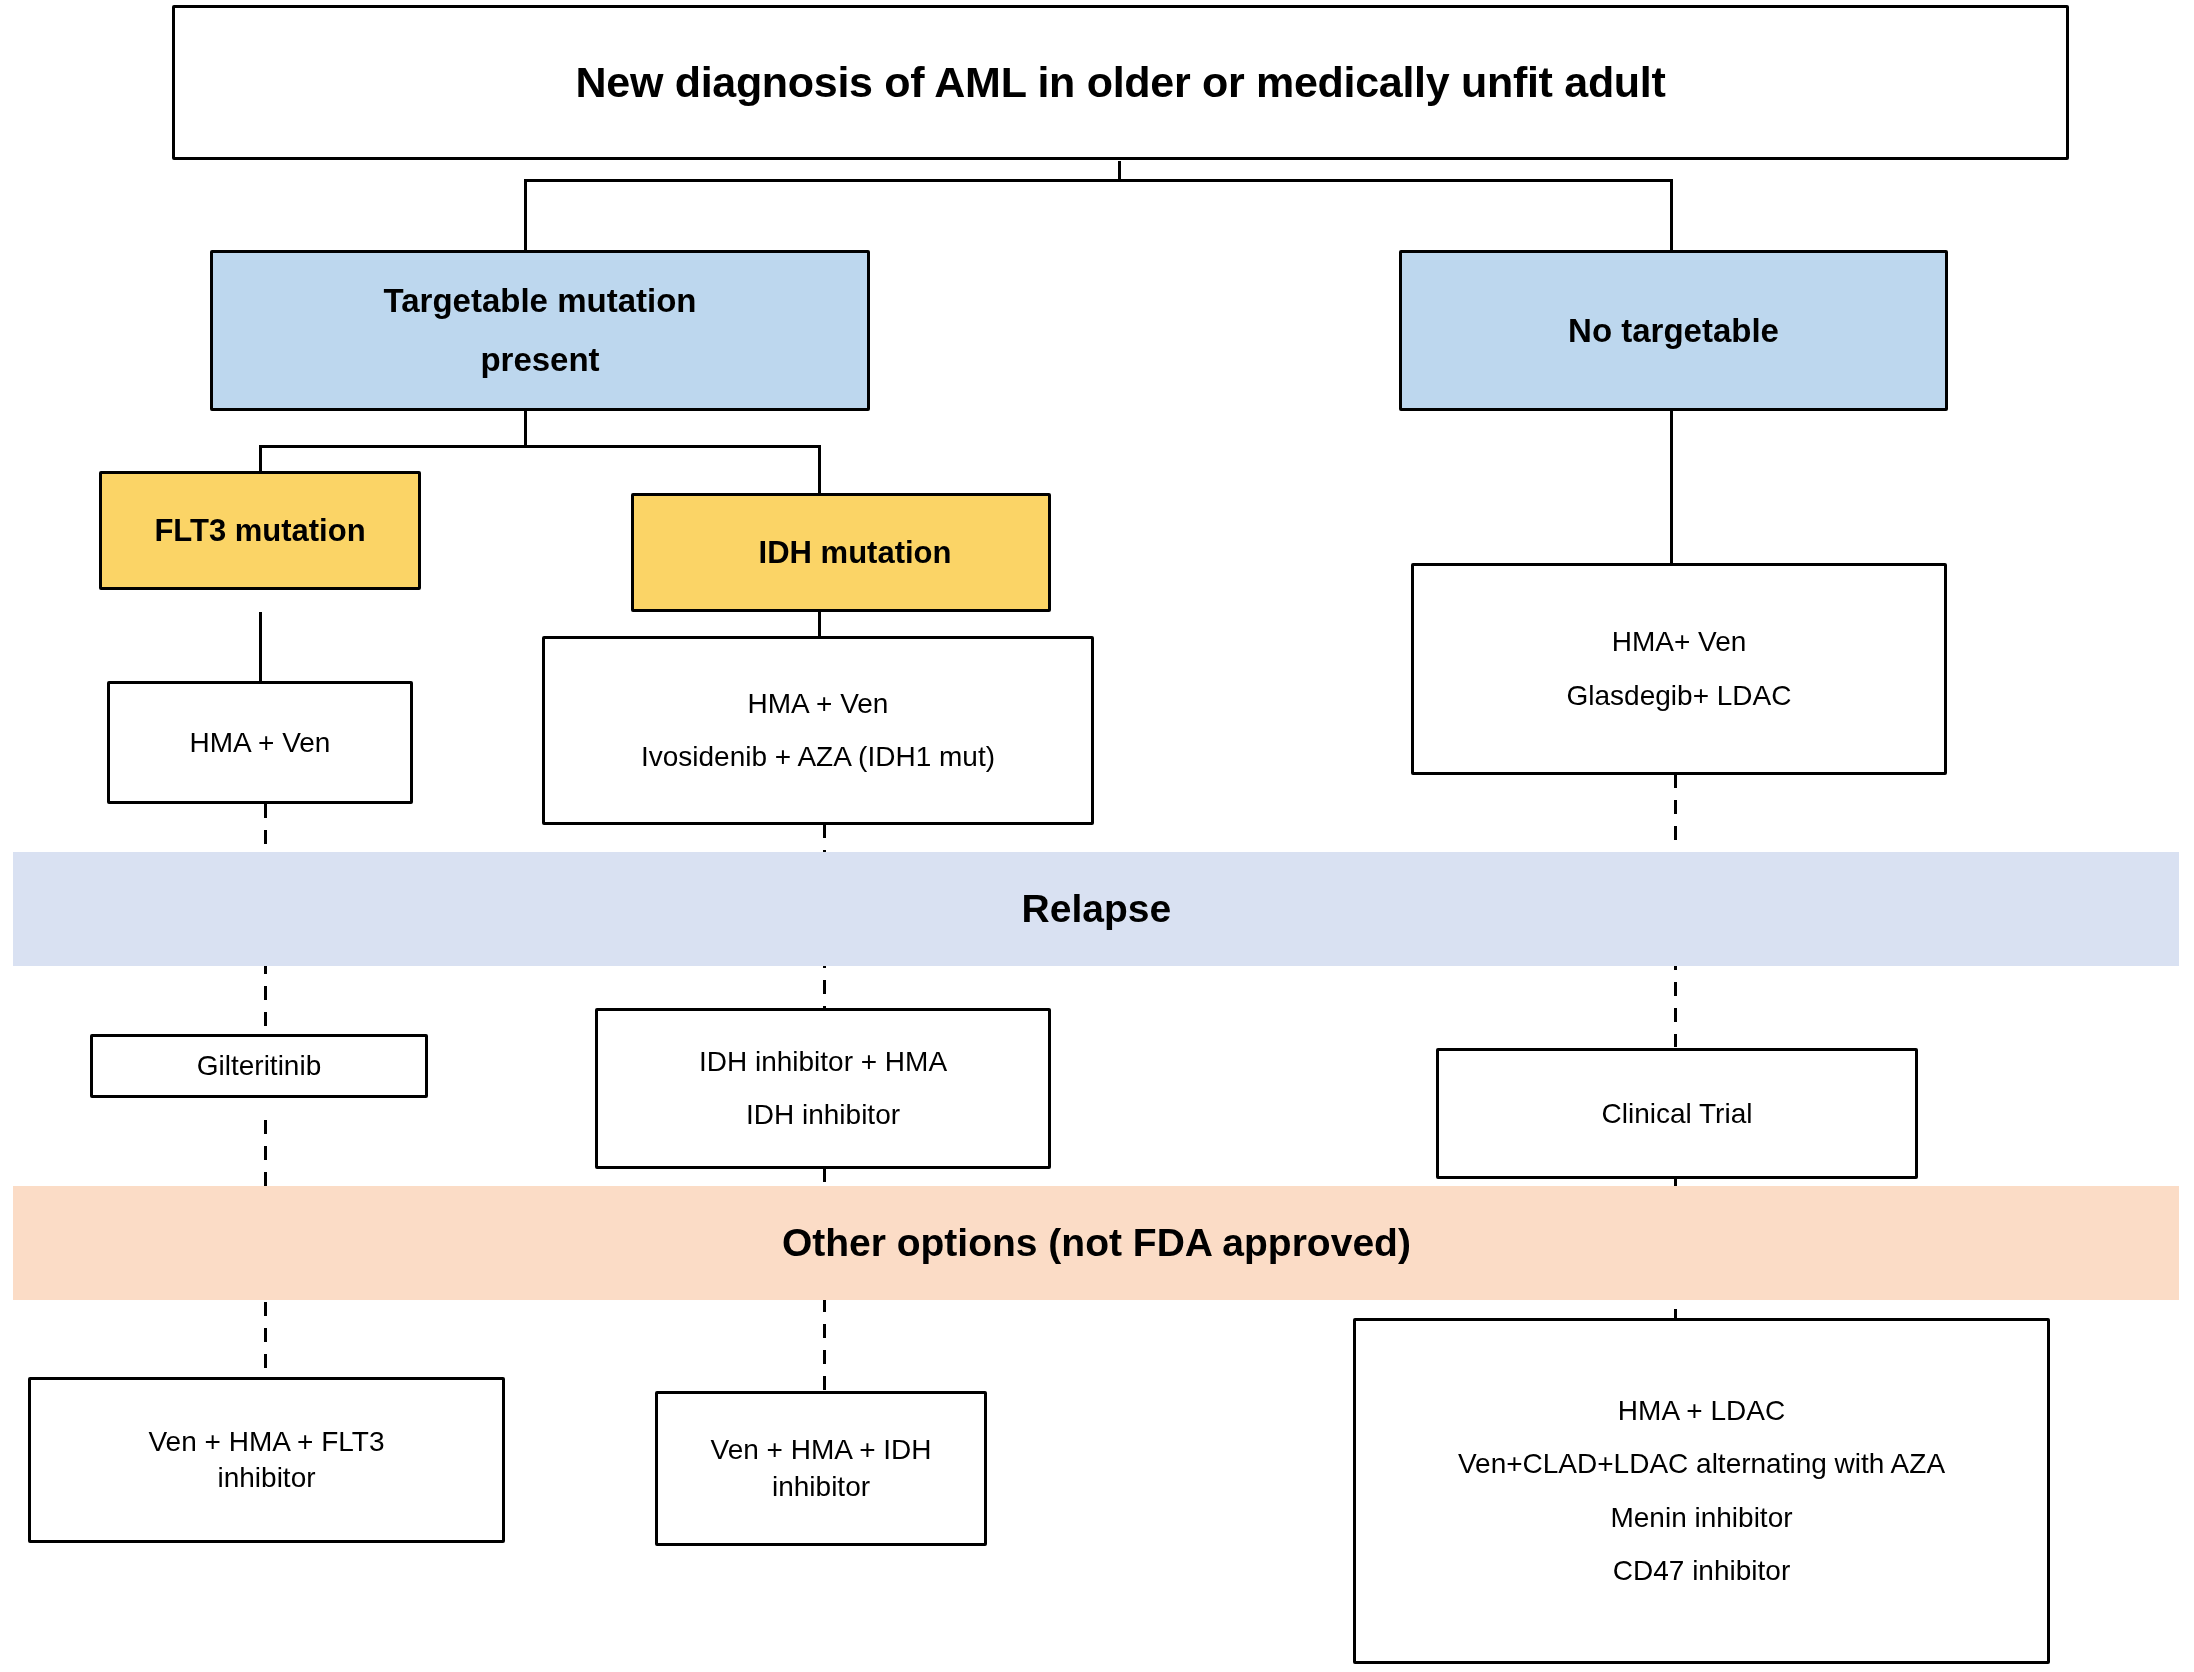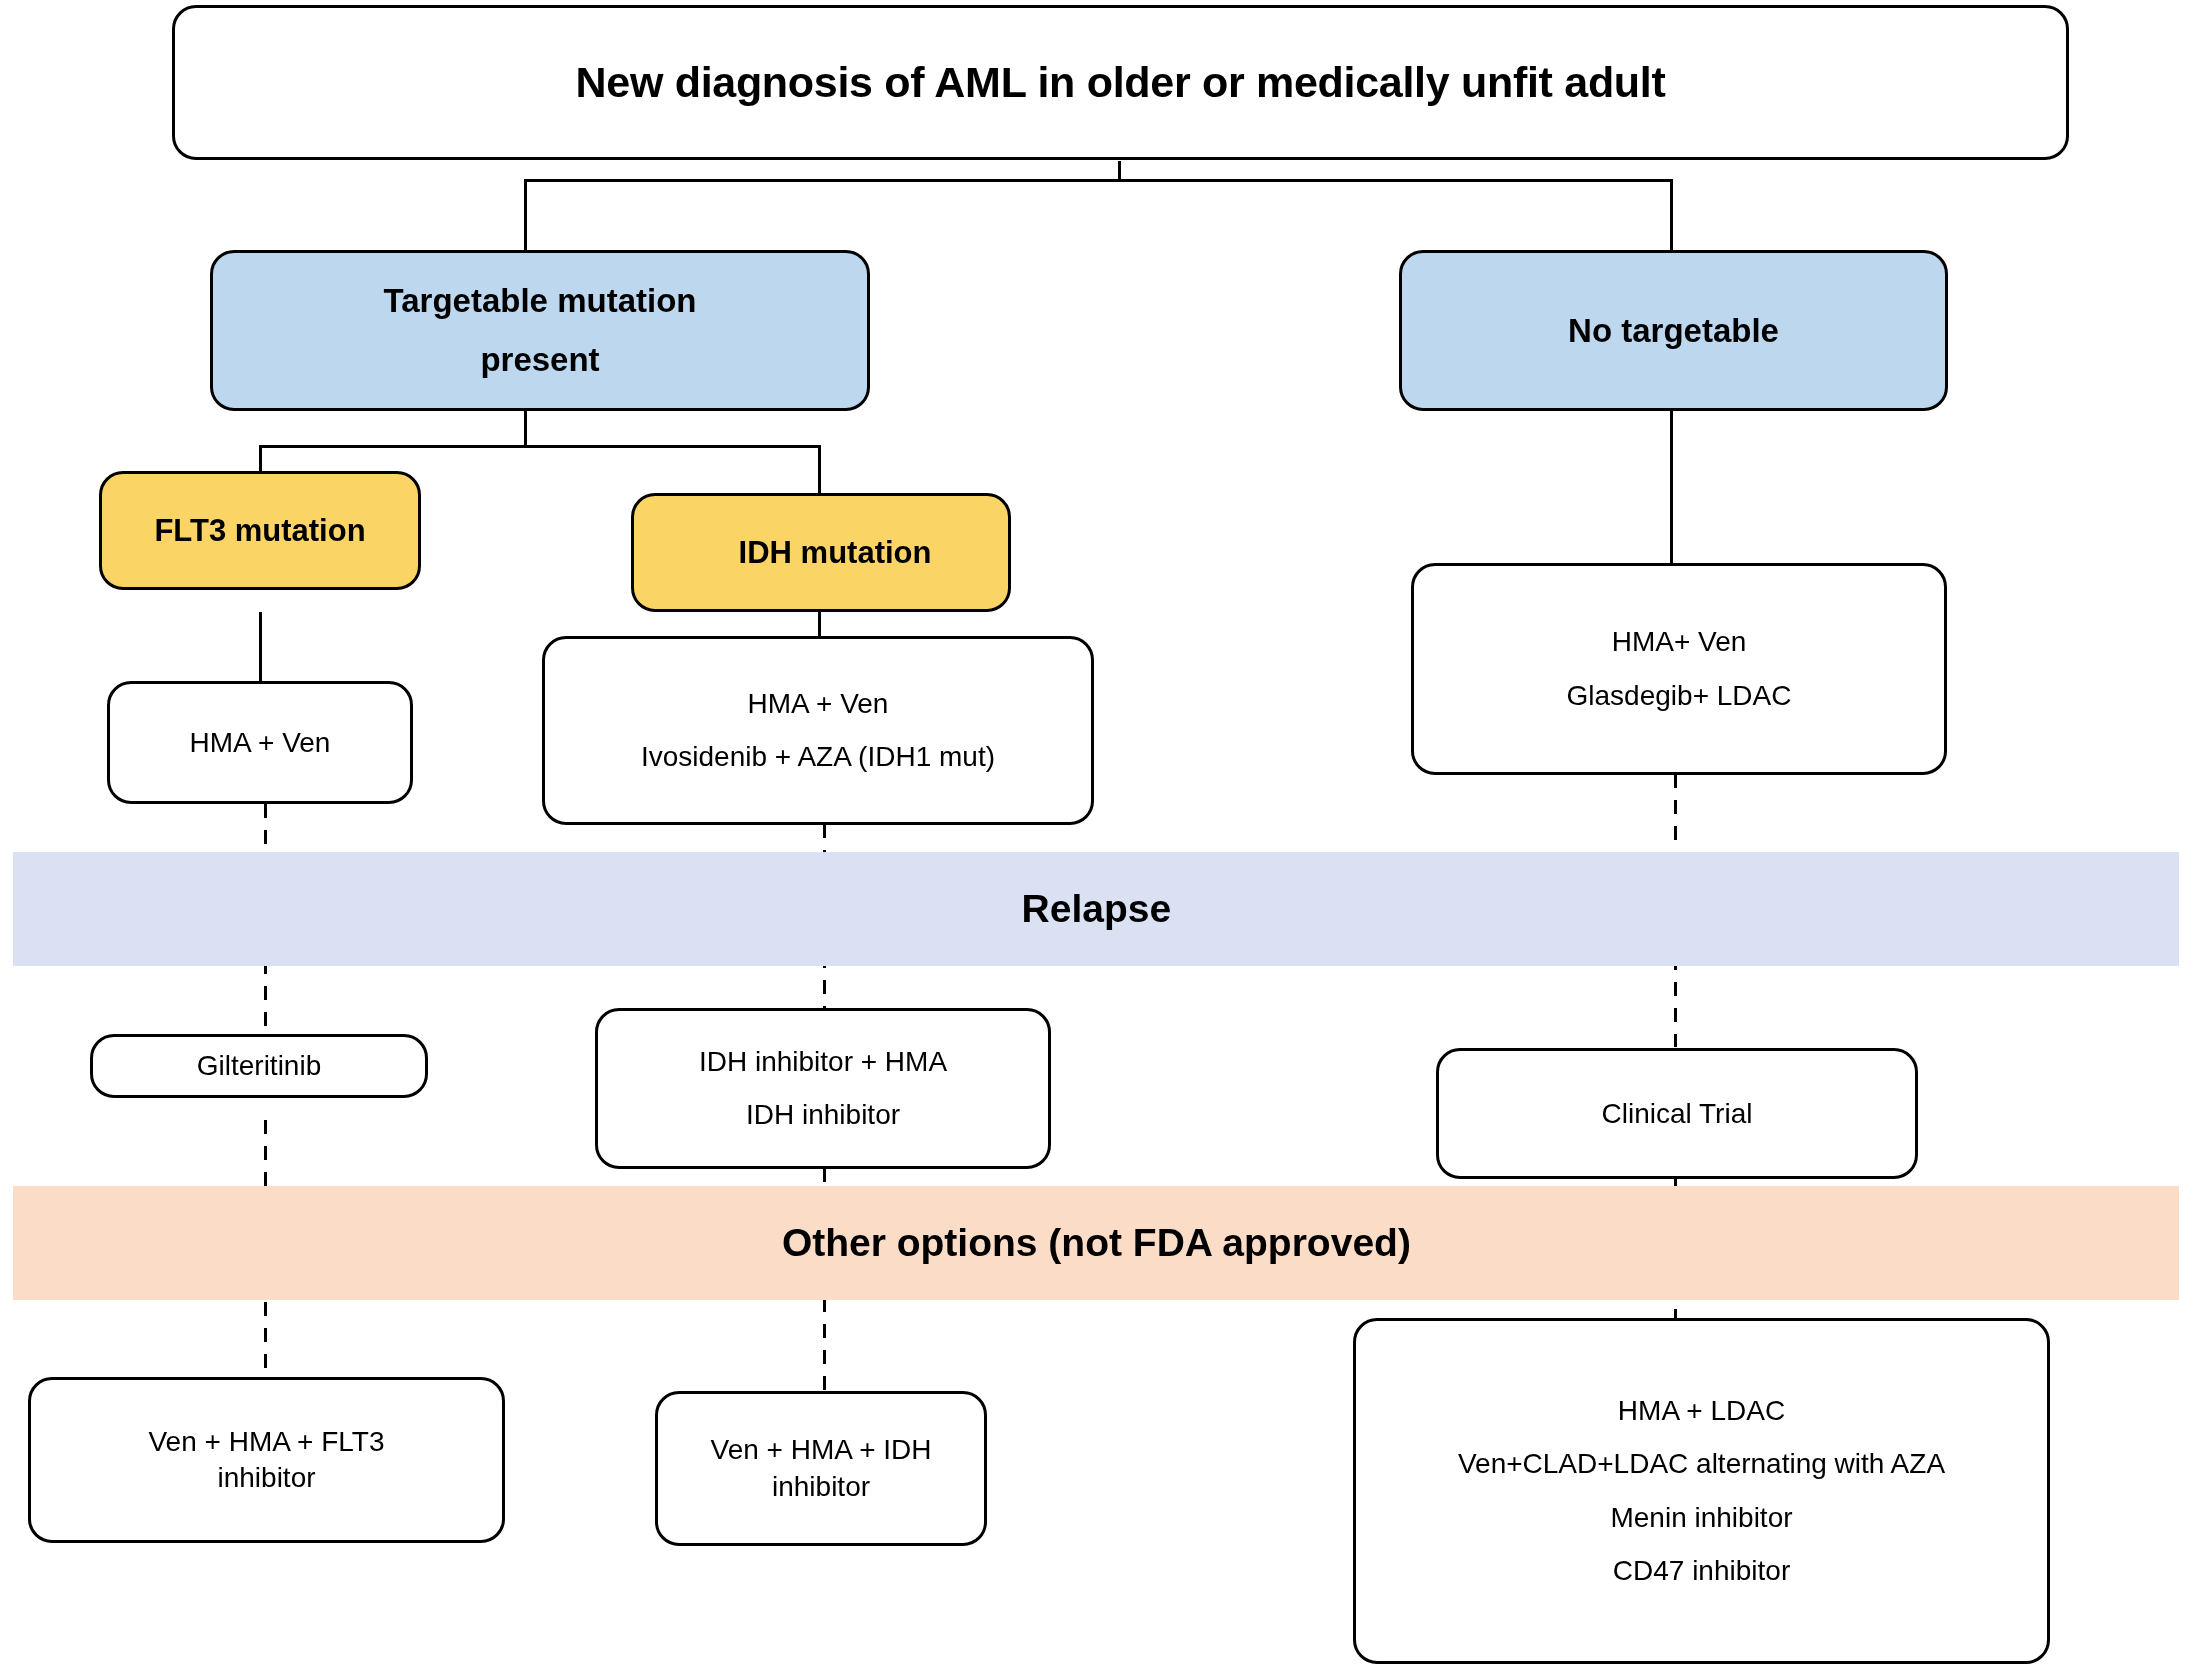--- a/index.html
+++ b/index.html
@@ -12,21 +12,21 @@
     height:1672px;
     background:#ffffff;
     overflow:hidden;
   }
 
   
   .node{
     position:absolute;
     box-sizing:border-box;
     border:3.2px solid #000000;
-    border-radius:24px;
+    border-radius:2px;
     background:#ffffff;
     display:flex;
     flex-direction:column;
     align-items:center;
     justify-content:center;
     text-align:center;
     color:#000000;
     z-index:4;
   }
   .node .ln{display:block;width:100%;}
@@ -103,21 +103,21 @@
   <div class="conn h" style="left:259px;top:445px;width:562px;"></div>
   <div class="conn v" style="left:259px;top:445px;height:49px;"></div>
   <div class="conn v" style="left:818px;top:445px;height:49px;"></div>
 
   <div class="conn v" style="left:1670px;top:411px;height:155px;"></div>
 
   <div class="node filled-gold" style="left:99px;top:471px;width:322px;height:119px;">
     <span class="ln fs-mut">FLT3 mutation</span>
   </div>
 
-  <div class="node filled-gold" style="left:631px;top:493px;width:380px;height:119px;padding-left:28px;">
+  <div class="node filled-gold" style="left:631px;top:493px;width:420px;height:119px;padding-left:28px;">
     <span class="ln fs-mut">IDH mutation</span>
   </div>
 
   <div class="conn v" style="left:259px;top:612px;height:71px;"></div>
   <div class="conn v" style="left:818px;top:612px;height:26px;"></div>
 
   <div class="node" style="left:107px;top:681px;width:306px;height:123px;">
     <span class="ln fs-body">HMA + Ven</span>
   </div>
 

